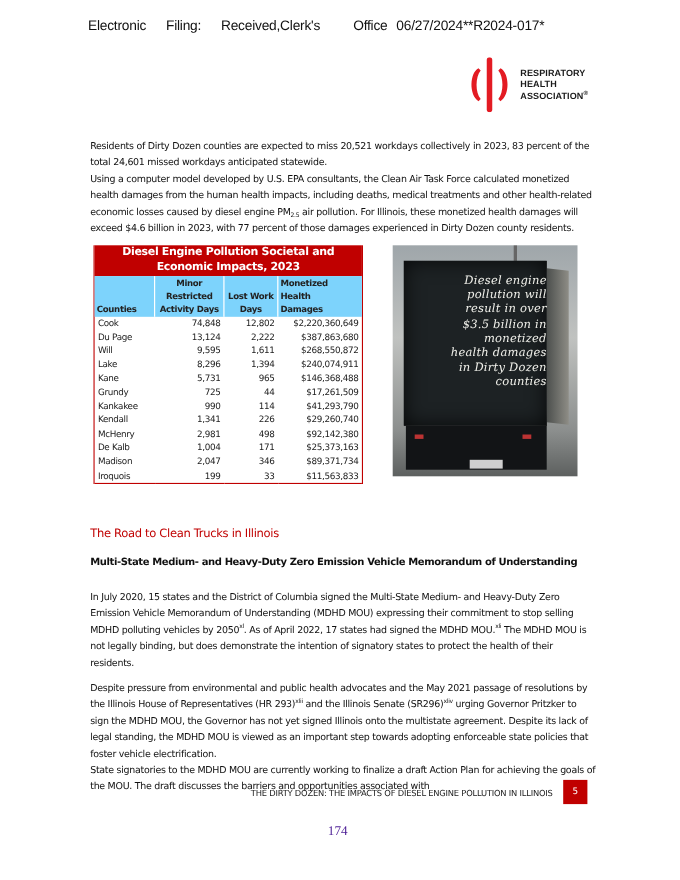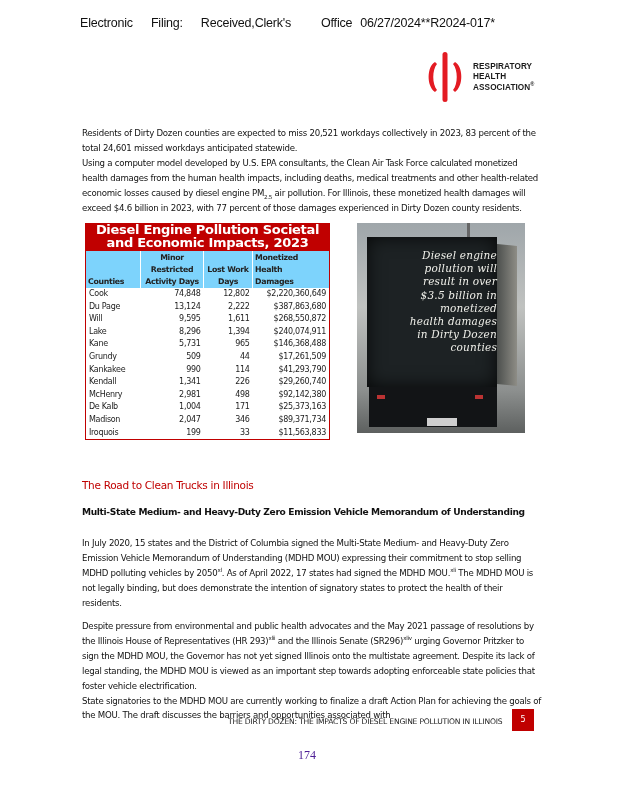--- a/index.html
+++ b/index.html
@@ -9,21 +9,21 @@
   .logo { position:absolute; top:52px; left:424px; width:120px; height:50px; }
   .logo-mark { position:absolute; left:0; top:0; width:42px; height:50px; }
   .logo-text { position:absolute; left:49px; top:10px; font-family:"Liberation Sans", sans-serif; font-weight:bold; font-size:8.2px; line-height:10.3px; color:#1a1a1a; letter-spacing:0.1px; }
   .body-text { position:absolute; left:82px; width:460px; font-family:"DejaVu Sans", sans-serif; font-size:8.6px; line-height:14.9px; color:#111; letter-spacing:-0.25px; }
   .para { margin:0; }
   sup { font-size:5.5px; line-height:0; }
   sub { font-size:5.5px; line-height:0; }
 
   .tbl-wrap { position:absolute; left:85px; top:223px; width:243px; border-left:1.5px solid #c00000; border-right:1.5px solid #c00000; }
   table { border-collapse:collapse; width:100%; font-family:"DejaVu Sans", sans-serif; font-size:8px; letter-spacing:-0.3px; }
-  .tbl-title { background:#c00000; color:#fff; font-weight:bold; text-align:center; font-size:13px; line-height:12.5px; padding:1px 2px 2px 2px; }
+  .tbl-title { background:#c00000; color:#fff; font-weight:bold; text-align:center; font-size:10px; line-height:12.5px; padding:1px 2px 2px 2px; }
   thead th { background:#7dd3fc; font-weight:bold; color:#222; vertical-align:bottom; line-height:12px; padding:1px 2px 0 2px; font-size:7.8px; }
   thead th.c { text-align:center; }
   thead th.l { text-align:left; }
   thead th + th { border-left:1px solid #fff; }
   tbody td { line-height:12.6px; padding:0 3px; color:#222; }
   tbody td.num { text-align:right; }
   tbody tr:last-child td { border-bottom:1px solid #c00000; }
 
   .photo { position:absolute; left:357px; top:223px; width:168px; height:210px; background:linear-gradient(#9fa6aa 0%, #c0c2c0 40%, #8c8f8e 80%, #5d605f 100%); overflow:hidden;text-align:right; }
   .truck-box { position:absolute; left:10px; top:14px; width:130px; height:150px; background:#1d2224; box-shadow: inset 0 0 18px rgba(0,0,0,0.8); }
@@ -115,21 +115,21 @@
           <td class="num">$240,074,911</td>
         </tr>
       <tr>
           <td>Kane</td>
           <td class="num">5,731</td>
           <td class="num">965</td>
           <td class="num">$146,368,488</td>
         </tr>
       <tr>
           <td>Grundy</td>
-          <td class="num">509</td>
+          <td class="num">725</td>
           <td class="num">44</td>
           <td class="num">$17,261,509</td>
         </tr>
       <tr>
           <td>Kankakee</td>
           <td class="num">990</td>
           <td class="num">114</td>
           <td class="num">$41,293,790</td>
         </tr>
       <tr>

